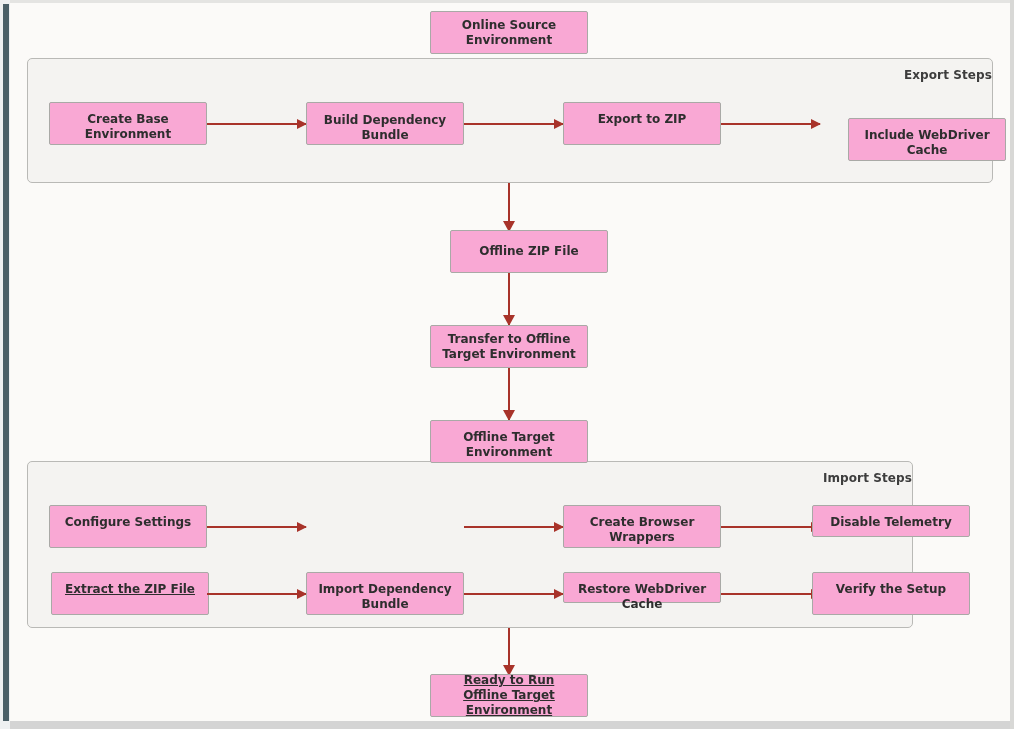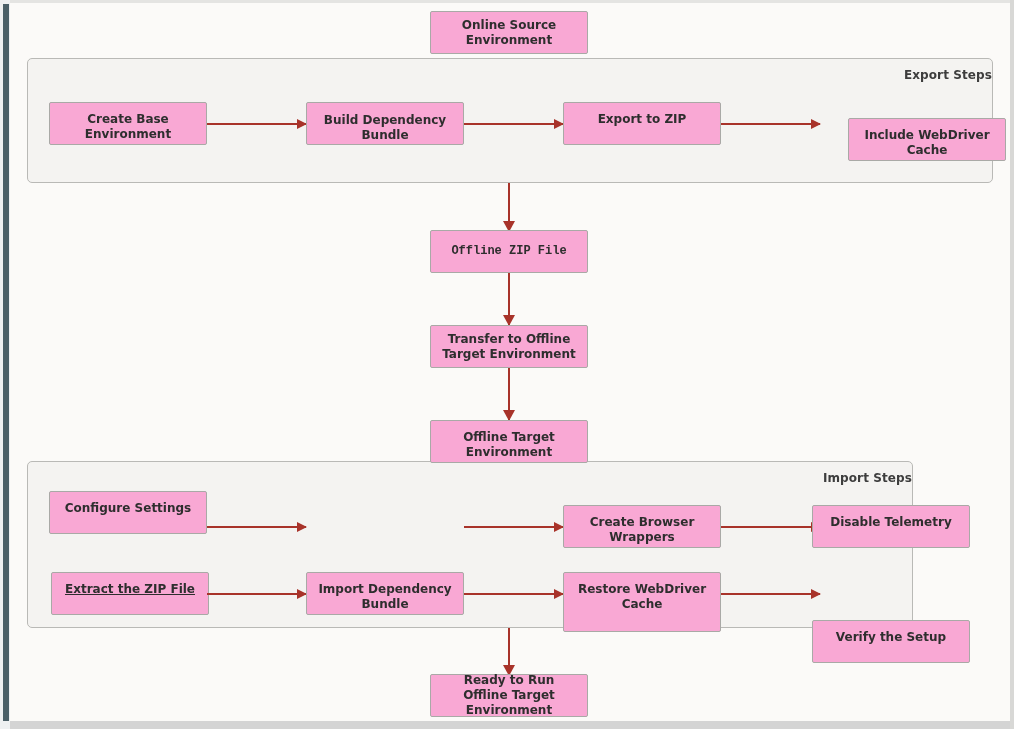--- a/index.html
+++ b/index.html
@@ -156,75 +156,75 @@
       <span>Export to ZIP</span>
     </div>
     <div class="arrow-h" style="left:711px; top:120px; width:99px;"></div>
 
     <div class="node" style="left:838px; top:99px; width:158px; height:43px;margin-top:16px;">
       <span>Include WebDriver Cache</span>
     </div>
 
     <div class="arrow-v" style="left:498px; top:180px; height:48px;"></div>
 
-    <div class="node centered" style="left:420px; top:227px; width:158px; height:43px;font-family:Liberation Mono, monospace;">
+    <div class="node centered" style="left:440px; top:227px; width:158px; height:43px;">
       <span>Offline ZIP File</span>
     </div>
 
     <div class="arrow-v" style="left:498px; top:270px; height:52px;"></div>
 
     <div class="node centered" style="left:420px; top:322px; width:158px; height:43px;justify-content:center;">
       <span style="padding:0 6px;">Transfer to Offline Target Environment</span>
     </div>
 
     <div class="arrow-v" style="left:498px; top:365px; height:52px;"></div>
 
     <div class="group-box" style="left:17px; top:458px; width:886px; height:167px;">
       <div class="group-title">Import Steps</div>
     </div>
 
     <div class="node" style="left:420px; top:417px; width:158px; height:43px; z-index:5;">
       <span>Offline Target Environment</span>
     </div>
 
-    <div class="node" style="left:39px; top:488px; width:158px; height:43px;">
+    <div class="node" style="left:39px; top:502px; width:158px; height:43px;">
       <span>Configure Settings</span>
     </div>
     <div class="arrow-h" style="left:197px; top:523px; width:99px;"></div>
 
     <div class="arrow-h" style="left:454px; top:523px; width:99px;"></div>
 
     <div class="node" style="left:553px; top:502px; width:158px; height:43px;">
       <span>Create Browser Wrappers</span>
     </div>
     <div class="arrow-h" style="left:711px; top:523px; width:99px;"></div>
 
-    <div class="node" style="left:802px; top:502px; width:158px; height:43px;">
+    <div class="node" style="left:802px; top:502px; width:158px; height:32px;">
       <span>Disable Telemetry</span>
     </div>
 
     <div class="node" style="left:41px; top:569px; width:158px; height:43px;text-decoration:underline;">
       <span>Extract the ZIP File</span>
     </div>
     <div class="arrow-h" style="left:197px; top:590px; width:99px;"></div>
 
     <div class="node" style="left:296px; top:569px; width:158px; height:43px;">
       <span>Import Dependency Bundle</span>
     </div>
     <div class="arrow-h" style="left:454px; top:590px; width:99px;"></div>
 
-    <div class="node" style="left:553px; top:569px; width:158px; height:60px;">
+    <div class="node" style="left:553px; top:569px; width:158px; height:31px;">
       <span>Restore WebDriver Cache</span>
     </div>
     <div class="arrow-h" style="left:711px; top:590px; width:99px;"></div>
 
-    <div class="node" style="left:802px; top:569px; width:158px; height:43px;margin-top:48px;">
+    <div class="node" style="left:802px; top:569px; width:158px; height:43px;">
       <span>Verify the Setup</span>
     </div>
 
     <div class="arrow-v" style="left:498px; top:625px; height:47px;"></div>
 
     <div class="node centered" style="left:420px; top:671px; width:158px; height:43px;">
-      <span style="padding:0 10px;">Ready to Run Offline Target Environment</span>
+      <span style="padding:0 10px;text-decoration:underline;">Ready to Run Offline Target Environment</span>
     </div>
 
   </div>
 </div>
 
 </body></html>

